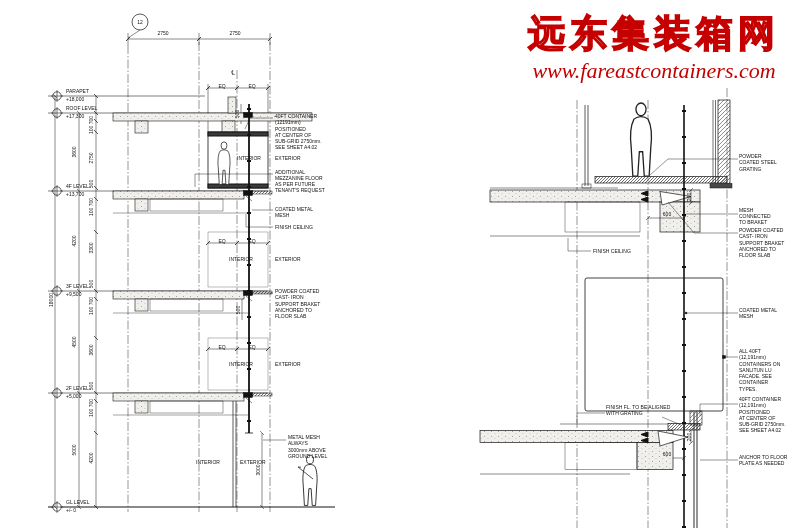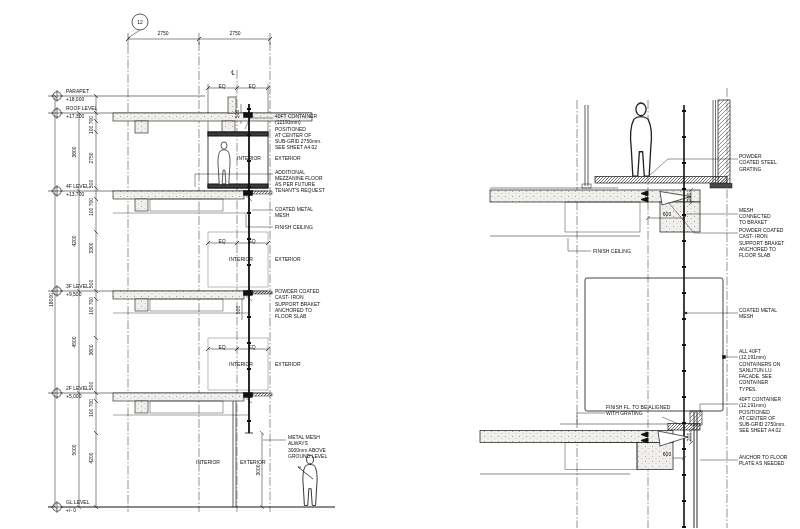--- a/index.html
+++ b/index.html
@@ -328,14 +328,18 @@
 <div class="lbl note" style="left:739px;top:453.5px;">ANCHOR TO FLOOR
 PLATE AS NEEDED</div>
 <div class="lbl nw" style="left:593px;top:248px;">FINISH CEILING</div>
 <div class="lbl" style="left:606px;top:403.5px;width:72px;">FINISH FL. TO BE ALIGNED
 WITH GRATING</div>
 <div class="lbl c" style="left:658px;top:210.5px;width:18px;">600</div>
 <div class="lbl c" style="left:658px;top:450.5px;width:18px;">600</div>
 <div class="lbl rot" style="left:689px;top:196.5px;">200</div>
 <div class="lbl rot" style="left:689px;top:436.5px;">200</div>
 
-
+<div class="wm">
+  <div class="wm-title">远东集装箱网</div>
+  <div class="wm-url">www.fareastcontainers.com</div>
 </div>
 
+</div>
+
 </body></html>

